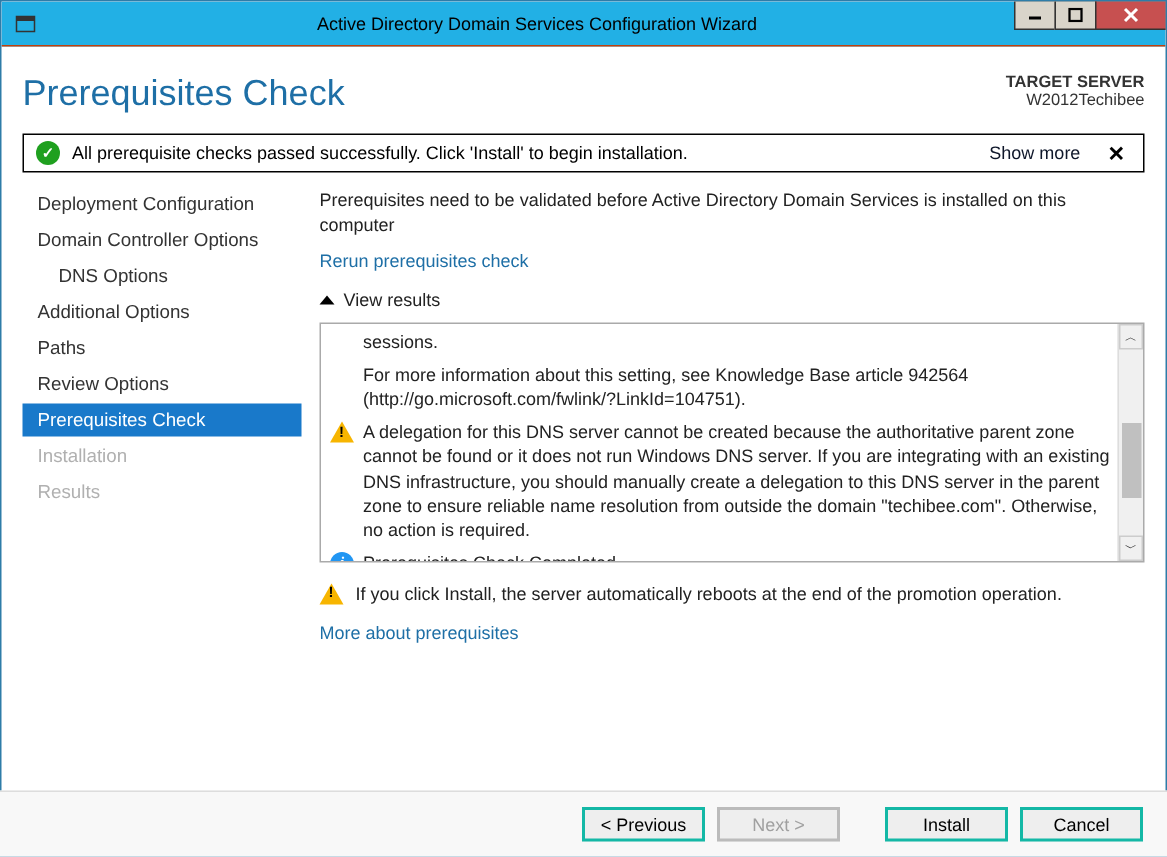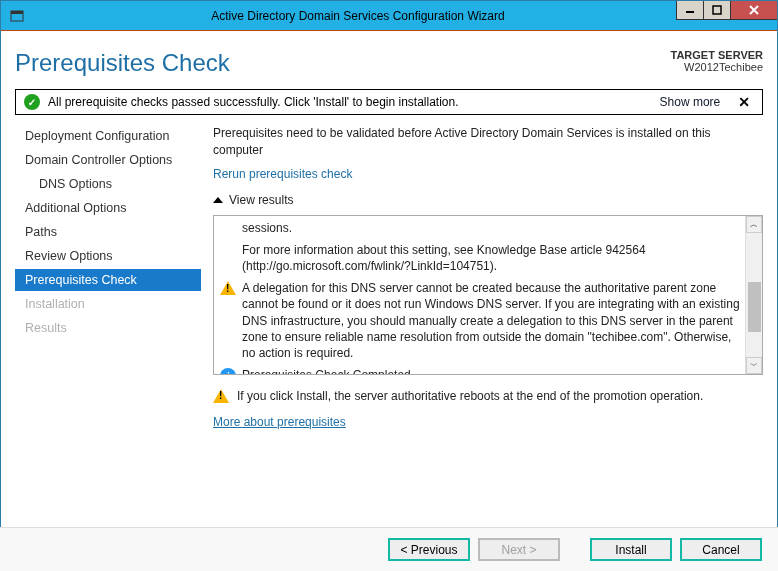--- a/index.html
+++ b/index.html
@@ -145,24 +145,24 @@
           <div class="sb-btn">︿</div>
           <div class="sb-track">
             <div class="sb-thumb" style="top:40%; height:50px;"></div>
           </div>
           <div class="sb-btn">﹀</div>
         </div>
       </div>
 
       <div class="footnote">
         <span class="status-icon warn"></span>
-        <span>If you click Install, the server authoritative reboots at the end of the promotion operation.</span>
+        <span>If you click Install, the server automatically reboots at the end of the promotion operation.</span>
       </div>
 
-      <div class="link" style="margin-top:4px;text-decoration:underline;">More about prerequisites</div>
+      <div class="link" style="margin-top:4px;">More about prerequisites</div>
     </div>
   </div>
 </div>
 
 <div class="footer">
   <button class="btn">&lt; Previous</button>
   <button class="btn" disabled="">Next &gt;</button>
   <span class="spacer8"></span>
   <button class="btn">Install</button>
   <button class="btn">Cancel</button>

